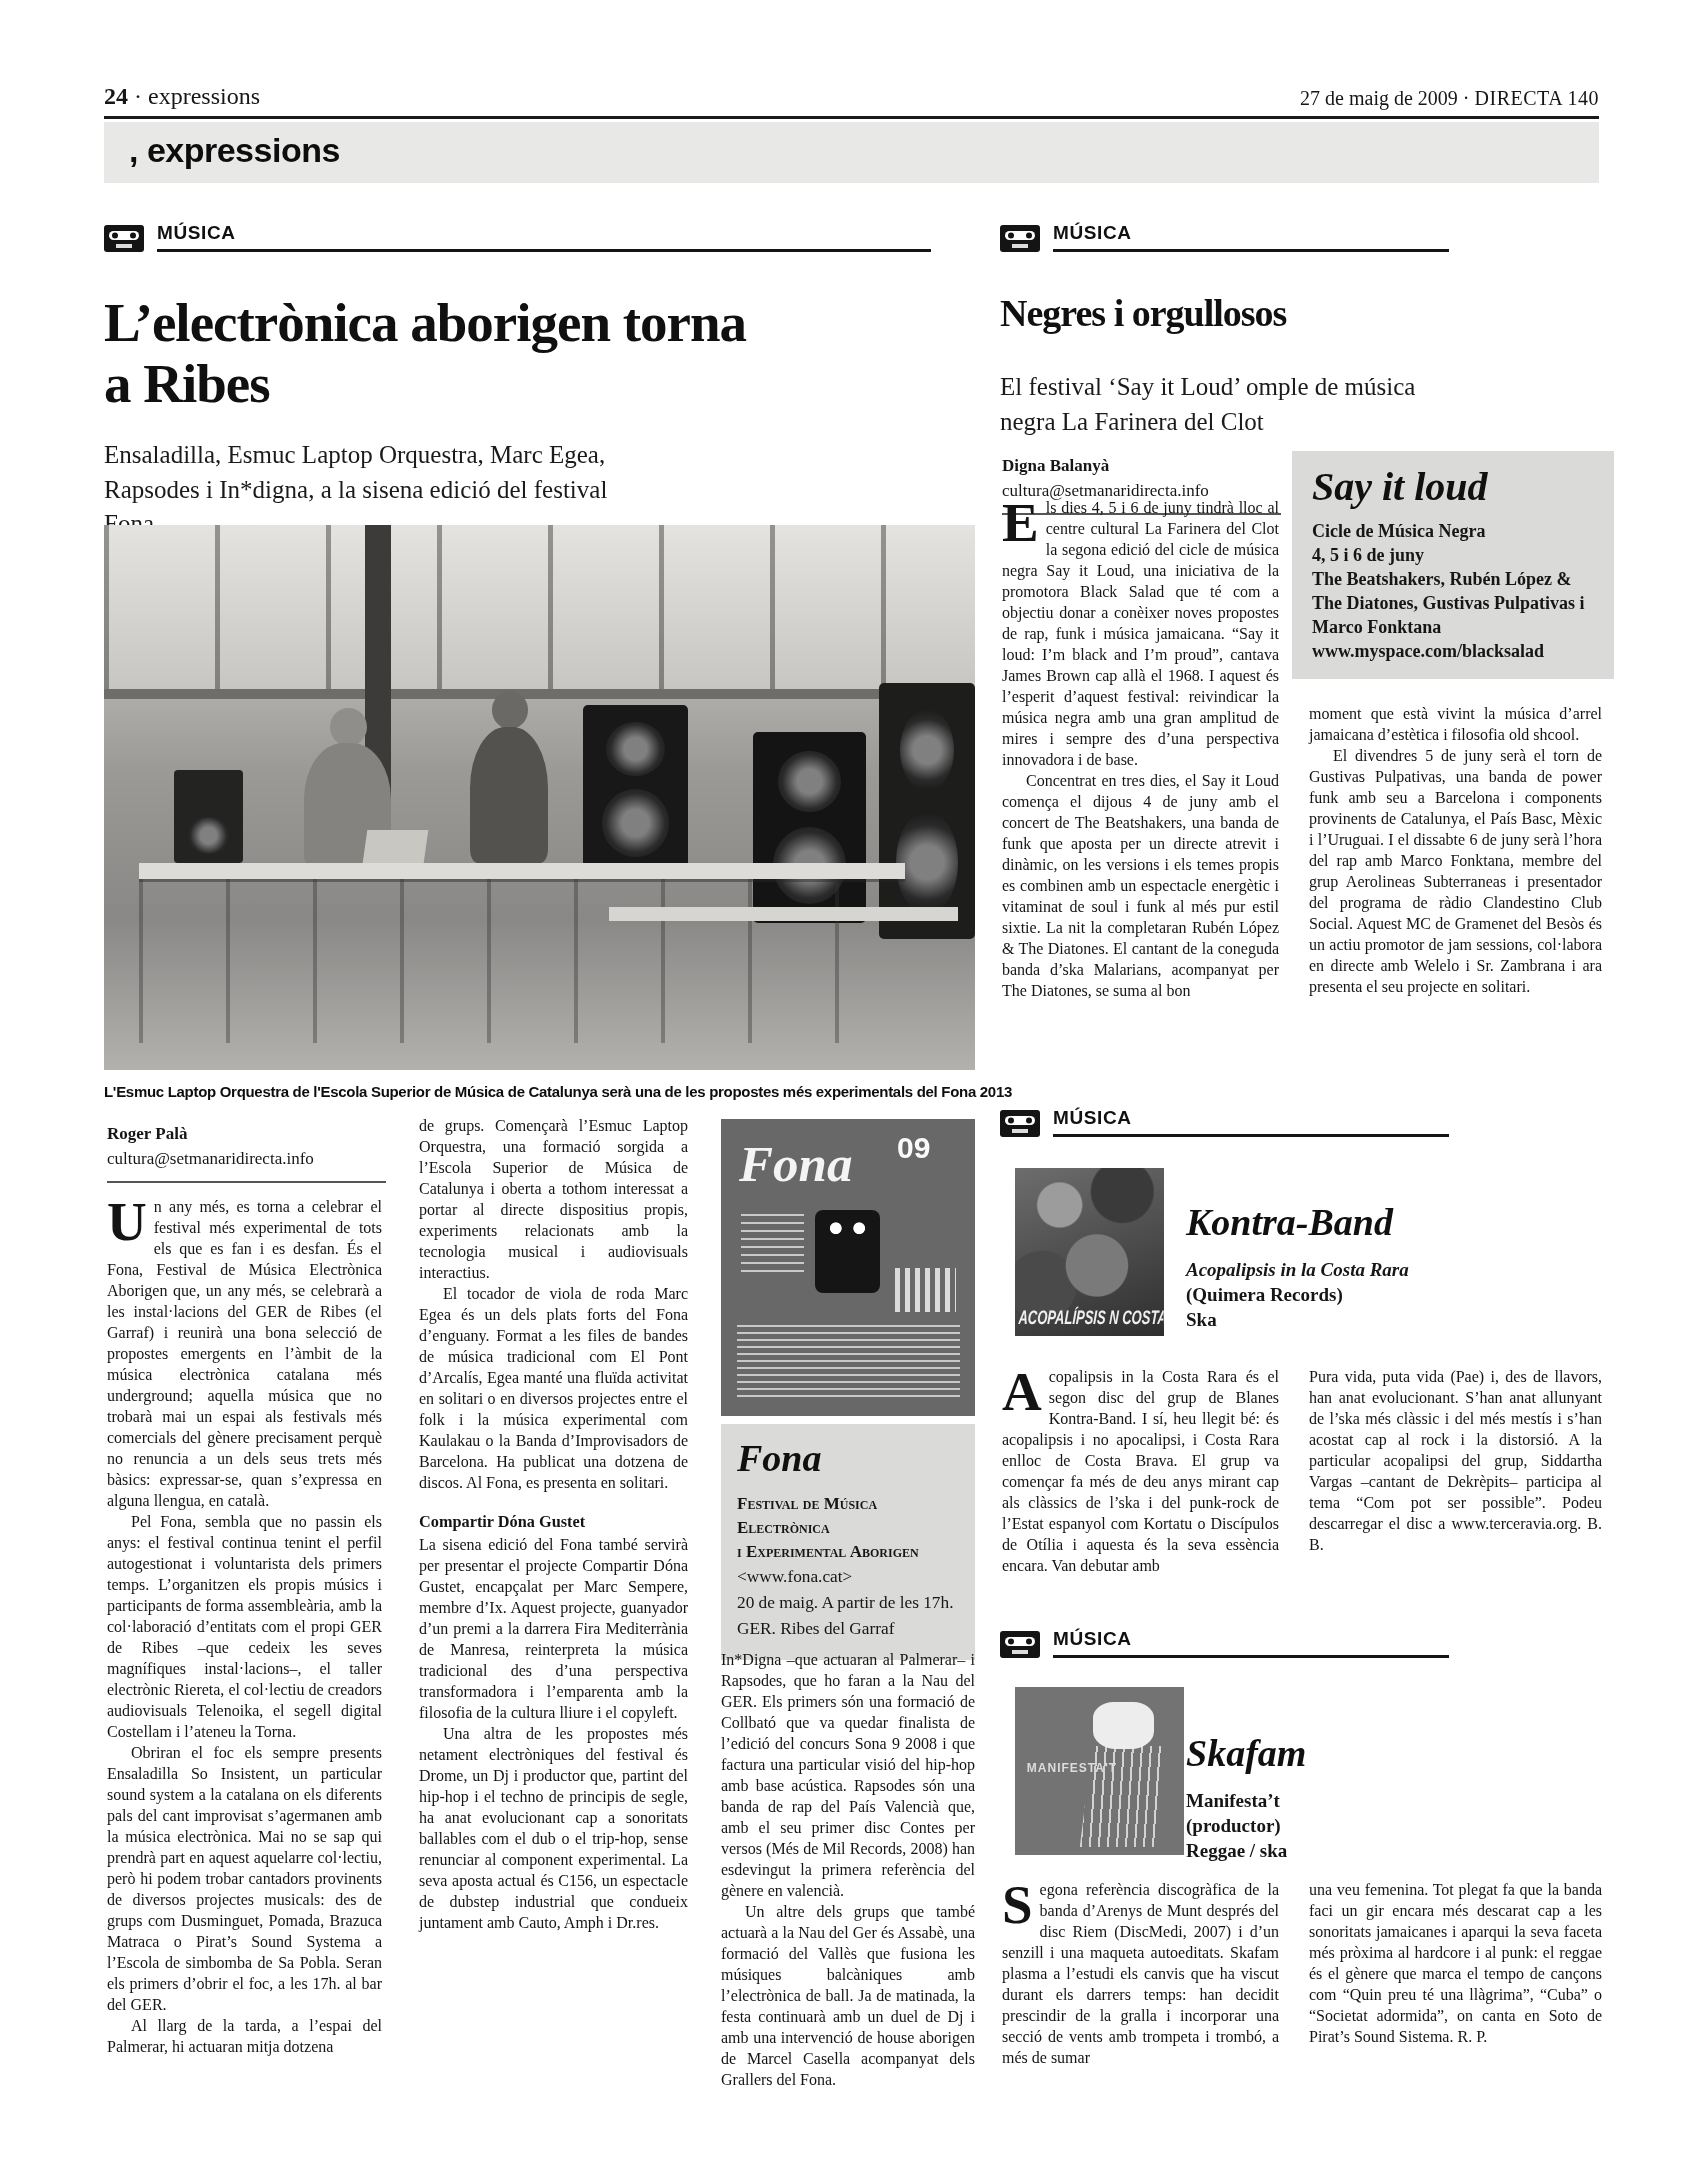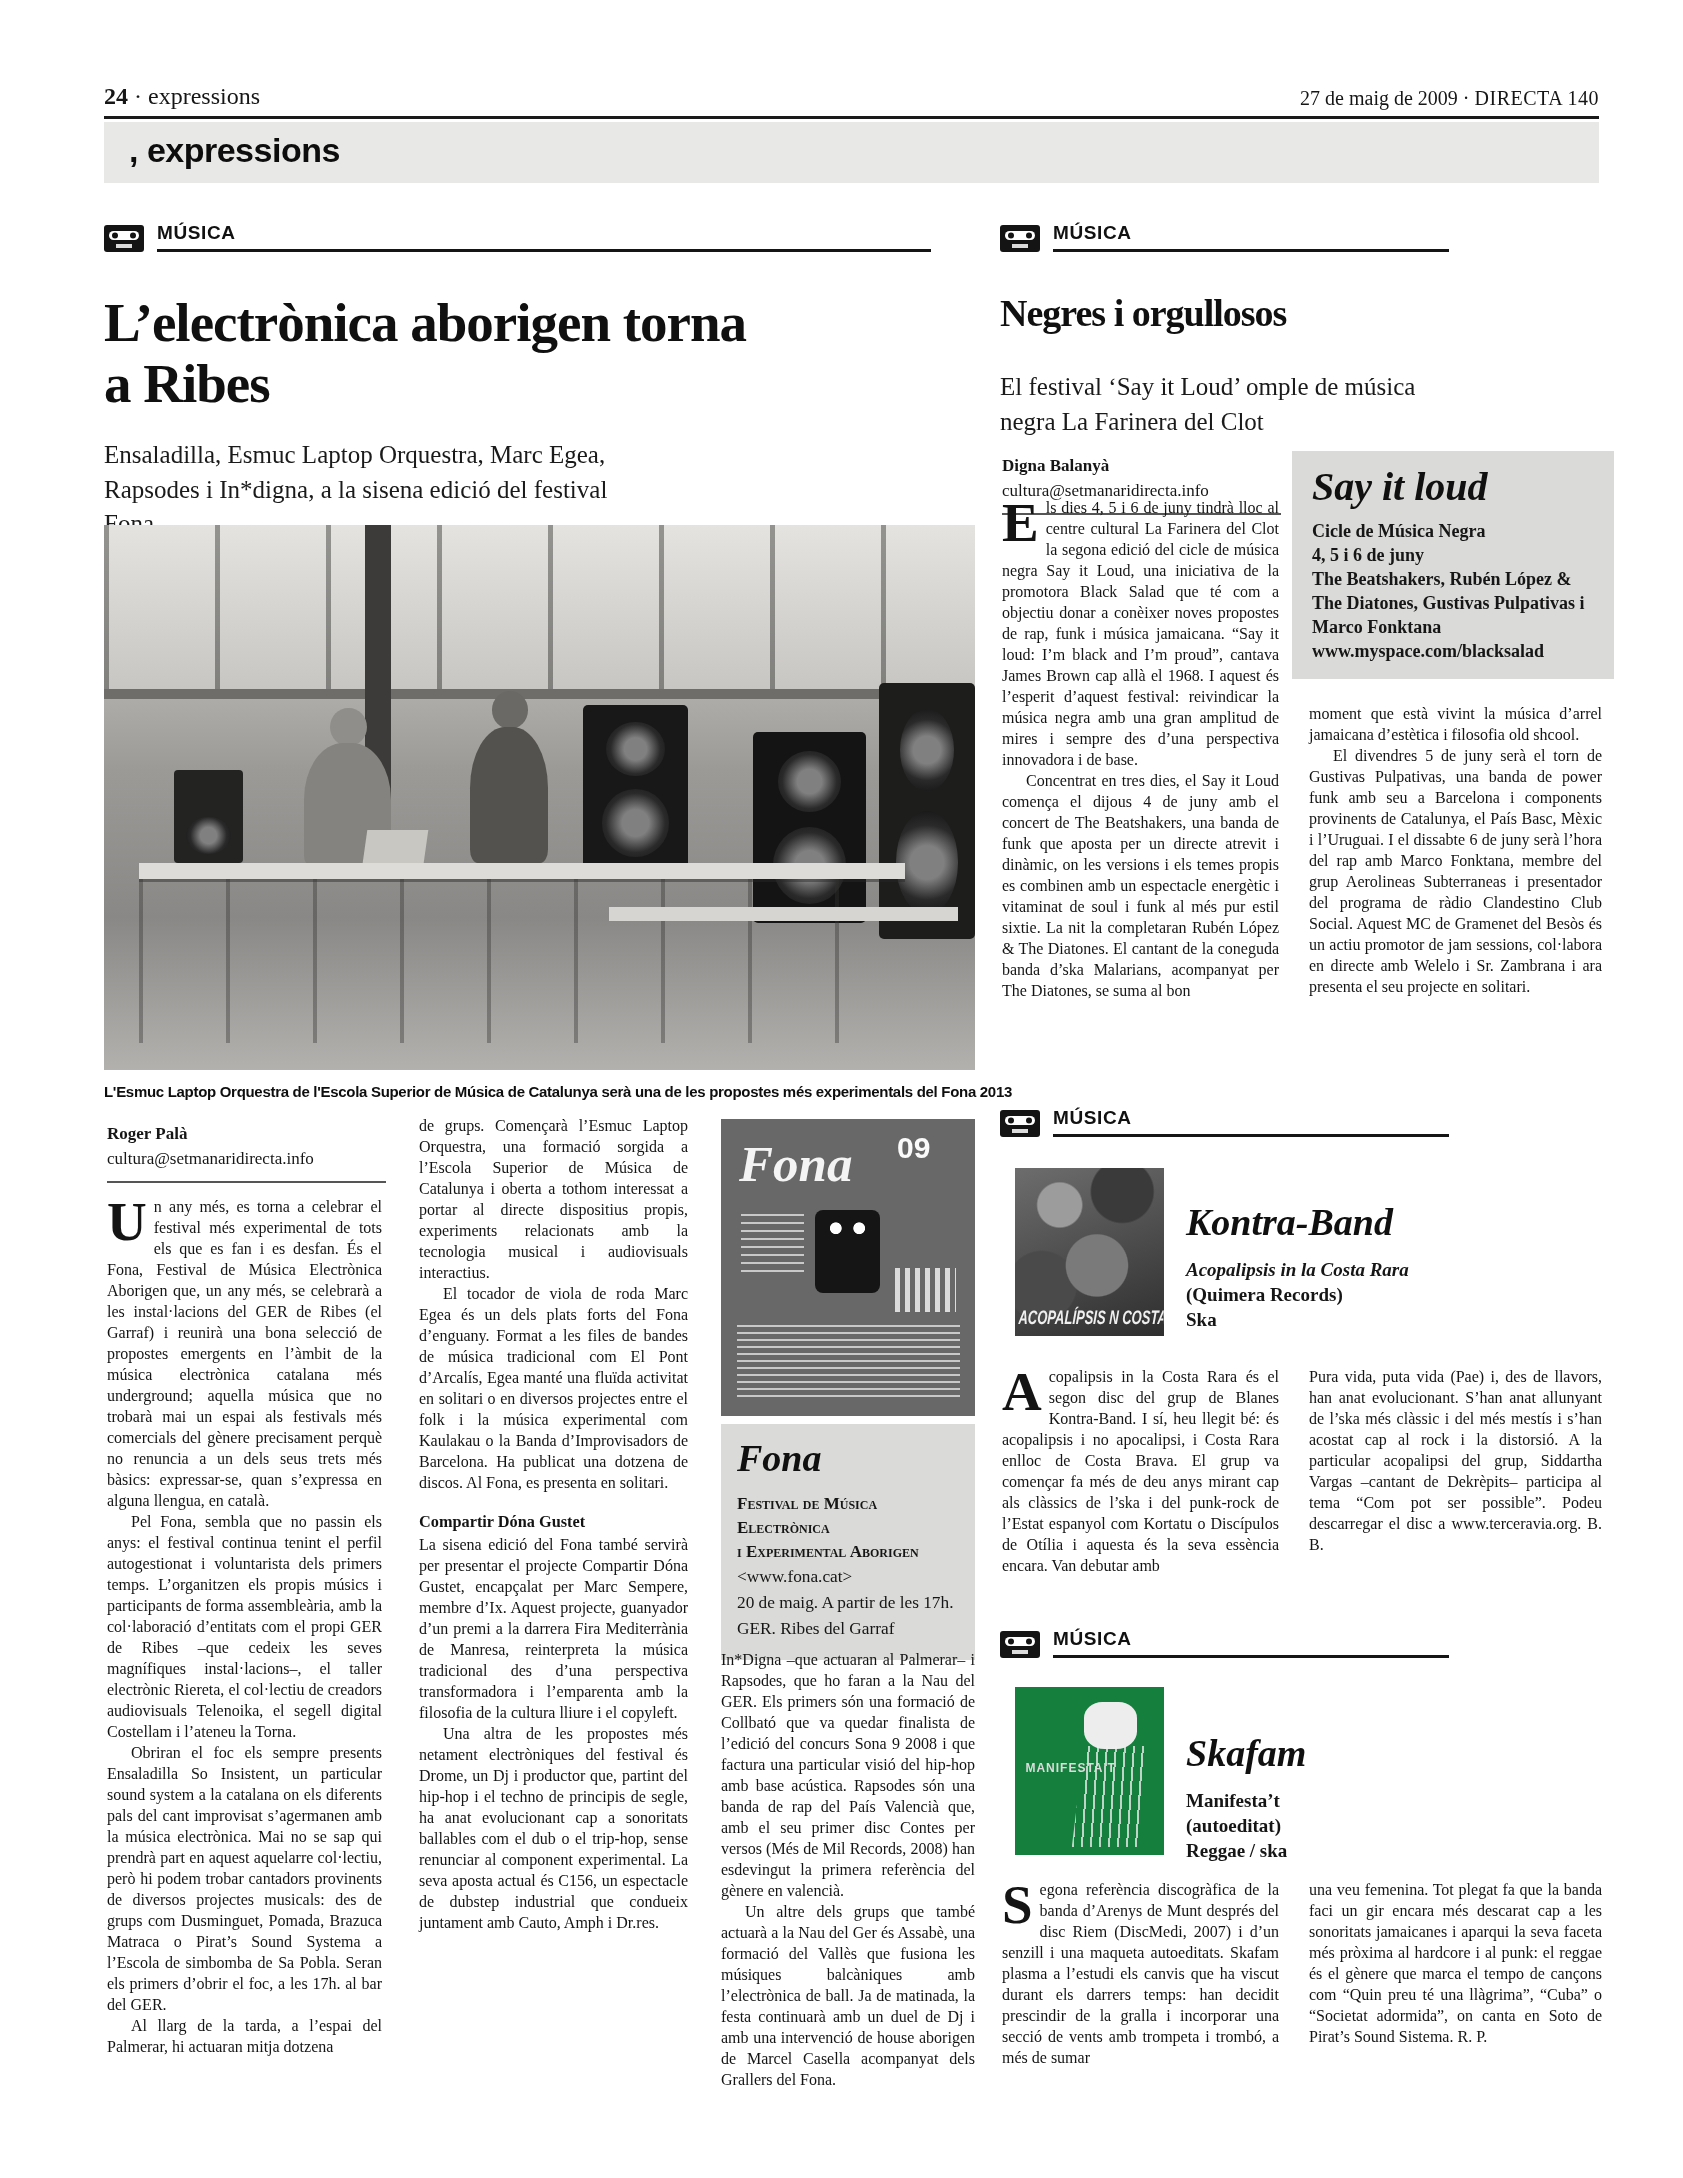--- a/index.html
+++ b/index.html
@@ -115,21 +115,21 @@
   .cover { position:absolute; width:149px; height:168px; overflow:hidden; }
   #r1-cover { left:1015px; top:1168px;
         background:radial-gradient(circle at 30% 22%, #9c9c9c 0 13%, transparent 14%),
                    radial-gradient(circle at 72% 14%, #3a3a3a 0 17%, transparent 18%),
                    radial-gradient(circle at 55% 58%, #7a7a7a 0 24%, transparent 25%),
                    radial-gradient(circle at 18% 70%, #4a4a4a 0 20%, transparent 21%),
                    linear-gradient(160deg,#6d6d6d,#2e2e2e); }
   .cover1-text { position:absolute; left:3px; bottom:8px; width:145px; overflow:hidden; white-space:nowrap;
         font-family:"Liberation Sans",sans-serif; font-weight:bold; font-style:italic; font-size:13px;
         color:#efefef; text-transform:uppercase; transform:scaleY(1.5) skewX(-4deg); transform-origin:left bottom; }
-  #r2-cover { left:1015px; top:1687px; background:#15803d; }
+  #r2-cover { left:1015px; top:1687px; background:#737373;padding-left:20px; }
   .fist { position:absolute; left:46%; top:9%; width:36%; height:28%; background:#ededed; border-radius:34% 34% 38% 38%; }
   .roots { position:absolute; left:42%; top:35%; width:44%; height:60%; opacity:.9; transform:skewX(-7deg);
         background:repeating-linear-gradient(87deg, rgba(240,240,240,.85) 0 2px, transparent 2px 9px); }
   .cover2-text { position:absolute; left:7%; top:44%; font-family:"Liberation Sans",sans-serif;
         font-weight:bold; font-size:12px; letter-spacing:1px; color:#dcdcdc; }
 
   .rev-title { position:absolute; font-weight:bold; font-style:italic; font-size:38px; color:#101010; }
   #r1-title { left:1186px; top:1200px; }
   #r2-title { left:1186px; top:1731px; }
   .rev-meta { position:absolute; font-weight:bold; font-size:19px; line-height:25px; }
@@ -315,21 +315,21 @@
   </div>
 
   <div class="cover" id="r2-cover">
     <div class="fist"></div>
     <div class="roots"></div>
     <div class="cover2-text">MANIFESTA'T</div>
   </div>
   <div class="rev-title" id="r2-title">Skafam</div>
   <div class="rev-meta" id="r2-meta">
     <div>Manifesta’t</div>
-    <div>(autoeditat)</div>
+    <div>(productor)</div>
     <div>Reggae / ska</div>
   </div>
   <div class="bodycol" id="r2-c1">
     <p class="dc">Segona referència discogràfica de la banda d’Arenys de Munt després del disc Riem (DiscMedi, 2007) i d’un senzill i una maqueta autoeditats. Skafam plasma a l’estudi els canvis que ha viscut durant els darrers temps: han decidit prescindir de la gralla i incorporar una secció de vents amb trompeta i trombó, a més de sumar</p>
   </div>
   <div class="bodycol" id="r2-c2">
     <p>una veu femenina. Tot plegat fa que la banda faci un gir encara més descarat cap a les sonoritats jamaicanes i aparqui la seva faceta més pròxima al hardcore i al punk: el reggae és el gènere que marca el tempo de cançons com “Quin preu té una llàgrima”, “Cuba” o “Societat adormida”, on canta en Soto de Pirat’s Sound Sistema. R. P.</p>
   </div>
 
 </div>

